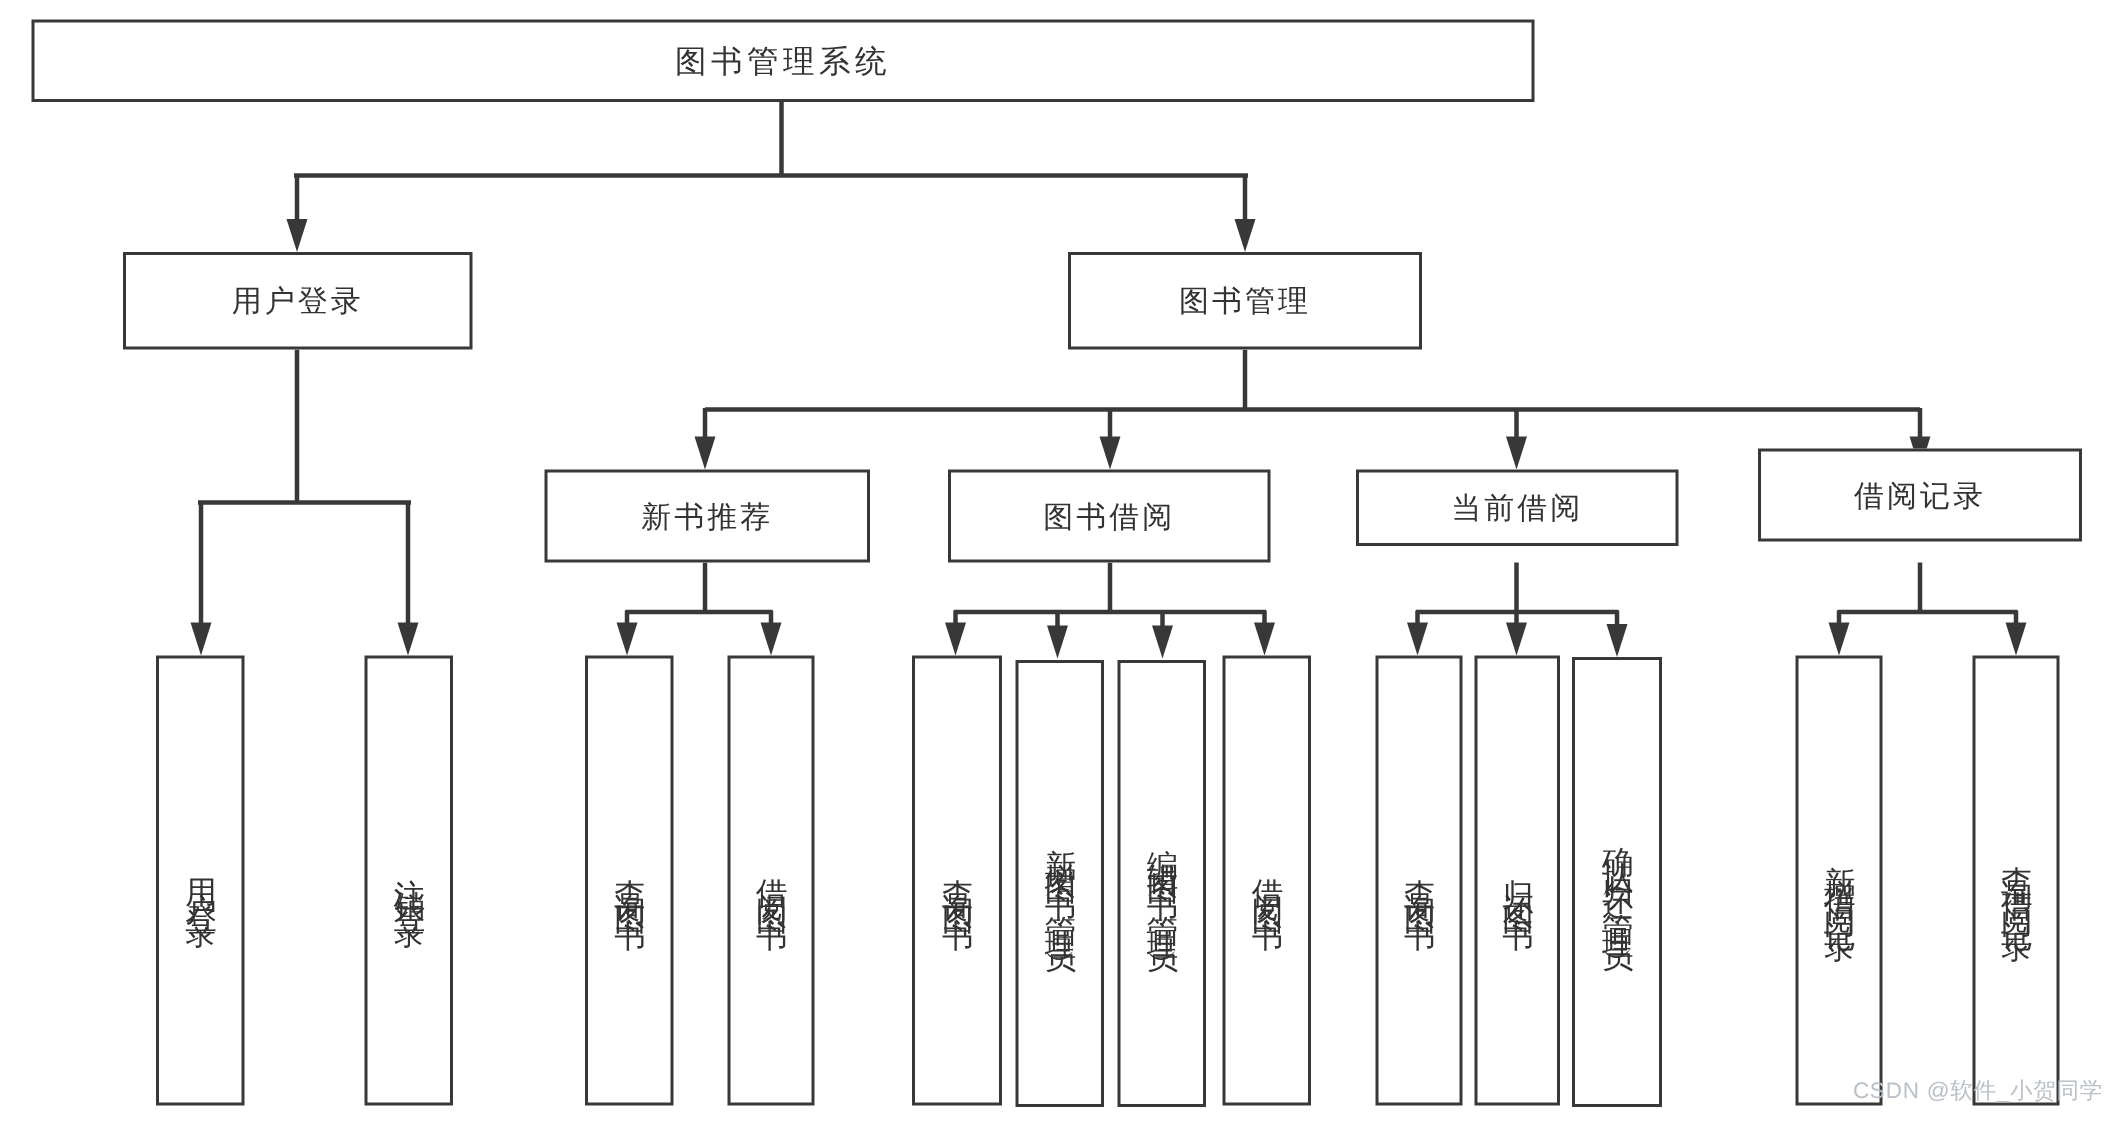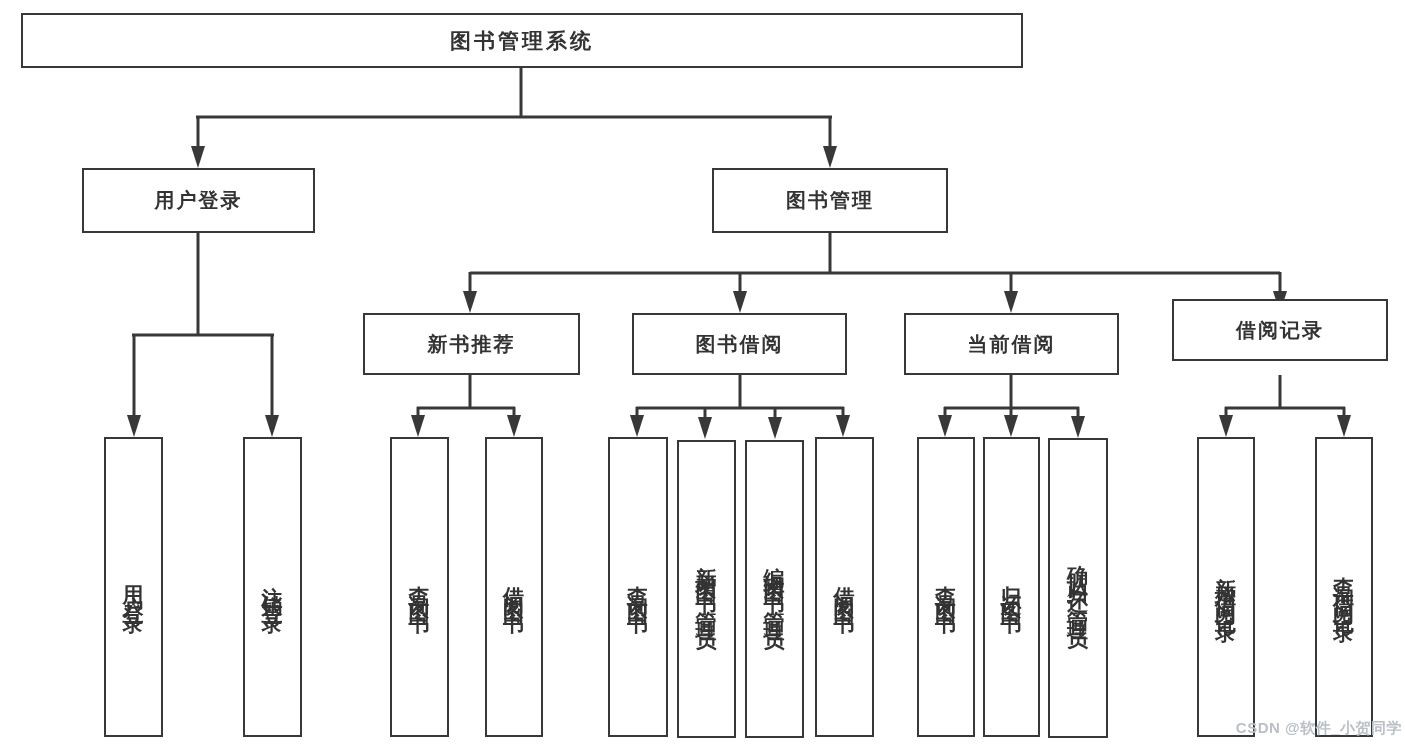--- a/index.html
+++ b/index.html
@@ -1,20 +1,19 @@
 <!DOCTYPE html>
 <html><head>
 <meta charset="utf-8">
 <style>
   html,body{margin:0;padding:0;background:#ffffff;}
   .stage{
     position:relative;width:1405px;height:747px;background:#fff;overflow:hidden;
     font-family:"Liberation Sans","DejaVu Sans",sans-serif;
     color:var(--text,#333333);
-    font-weight:bold;
   }
   .wires{position:absolute;left:0;top:0;width:1405px;height:747px;color:var(--line,#383838);}
   .wires line{stroke:currentColor;stroke-width:3;}
   .wires polygon{fill:currentColor;stroke:none;}
   .box{
     position:absolute;box-sizing:border-box;background:#fff;
     border:2px solid var(--line,#383838);
     display:flex;align-items:center;justify-content:center;
   }
   .h-box span{font-size:20px;letter-spacing:2px;white-space:nowrap;}
@@ -120,21 +119,21 @@
   <div class="box h-box" style="left:363px;top:313px;width:217px;height:62px;">
     <span>新书推荐</span>
   </div>
 
   <div class="box h-box" style="left:712px;top:168px;width:236px;height:65px;">
     <span>图书管理</span>
   </div>
   <div class="box h-box" style="left:632px;top:313px;width:215px;height:62px;">
     <span>图书借阅</span>
   </div>
-  <div class="box h-box" style="left:904px;top:313px;width:215px;height:62px;">
+  <div class="box h-box" style="left:904px;top:313px;width:215px;height:51px;">
     <span>当前借阅</span>
   </div>
   <div class="box h-box" style="left:1172px;top:299px;width:216px;height:62px;">
     <span>借阅记录</span>
   </div>
 
   <div class="box v-box" style="left:104px;top:437px;width:59px;height:300px;">
     <span>用户登录</span>
   </div>
   <div class="box v-box" style="left:243px;top:437px;width:59px;height:300px;">

